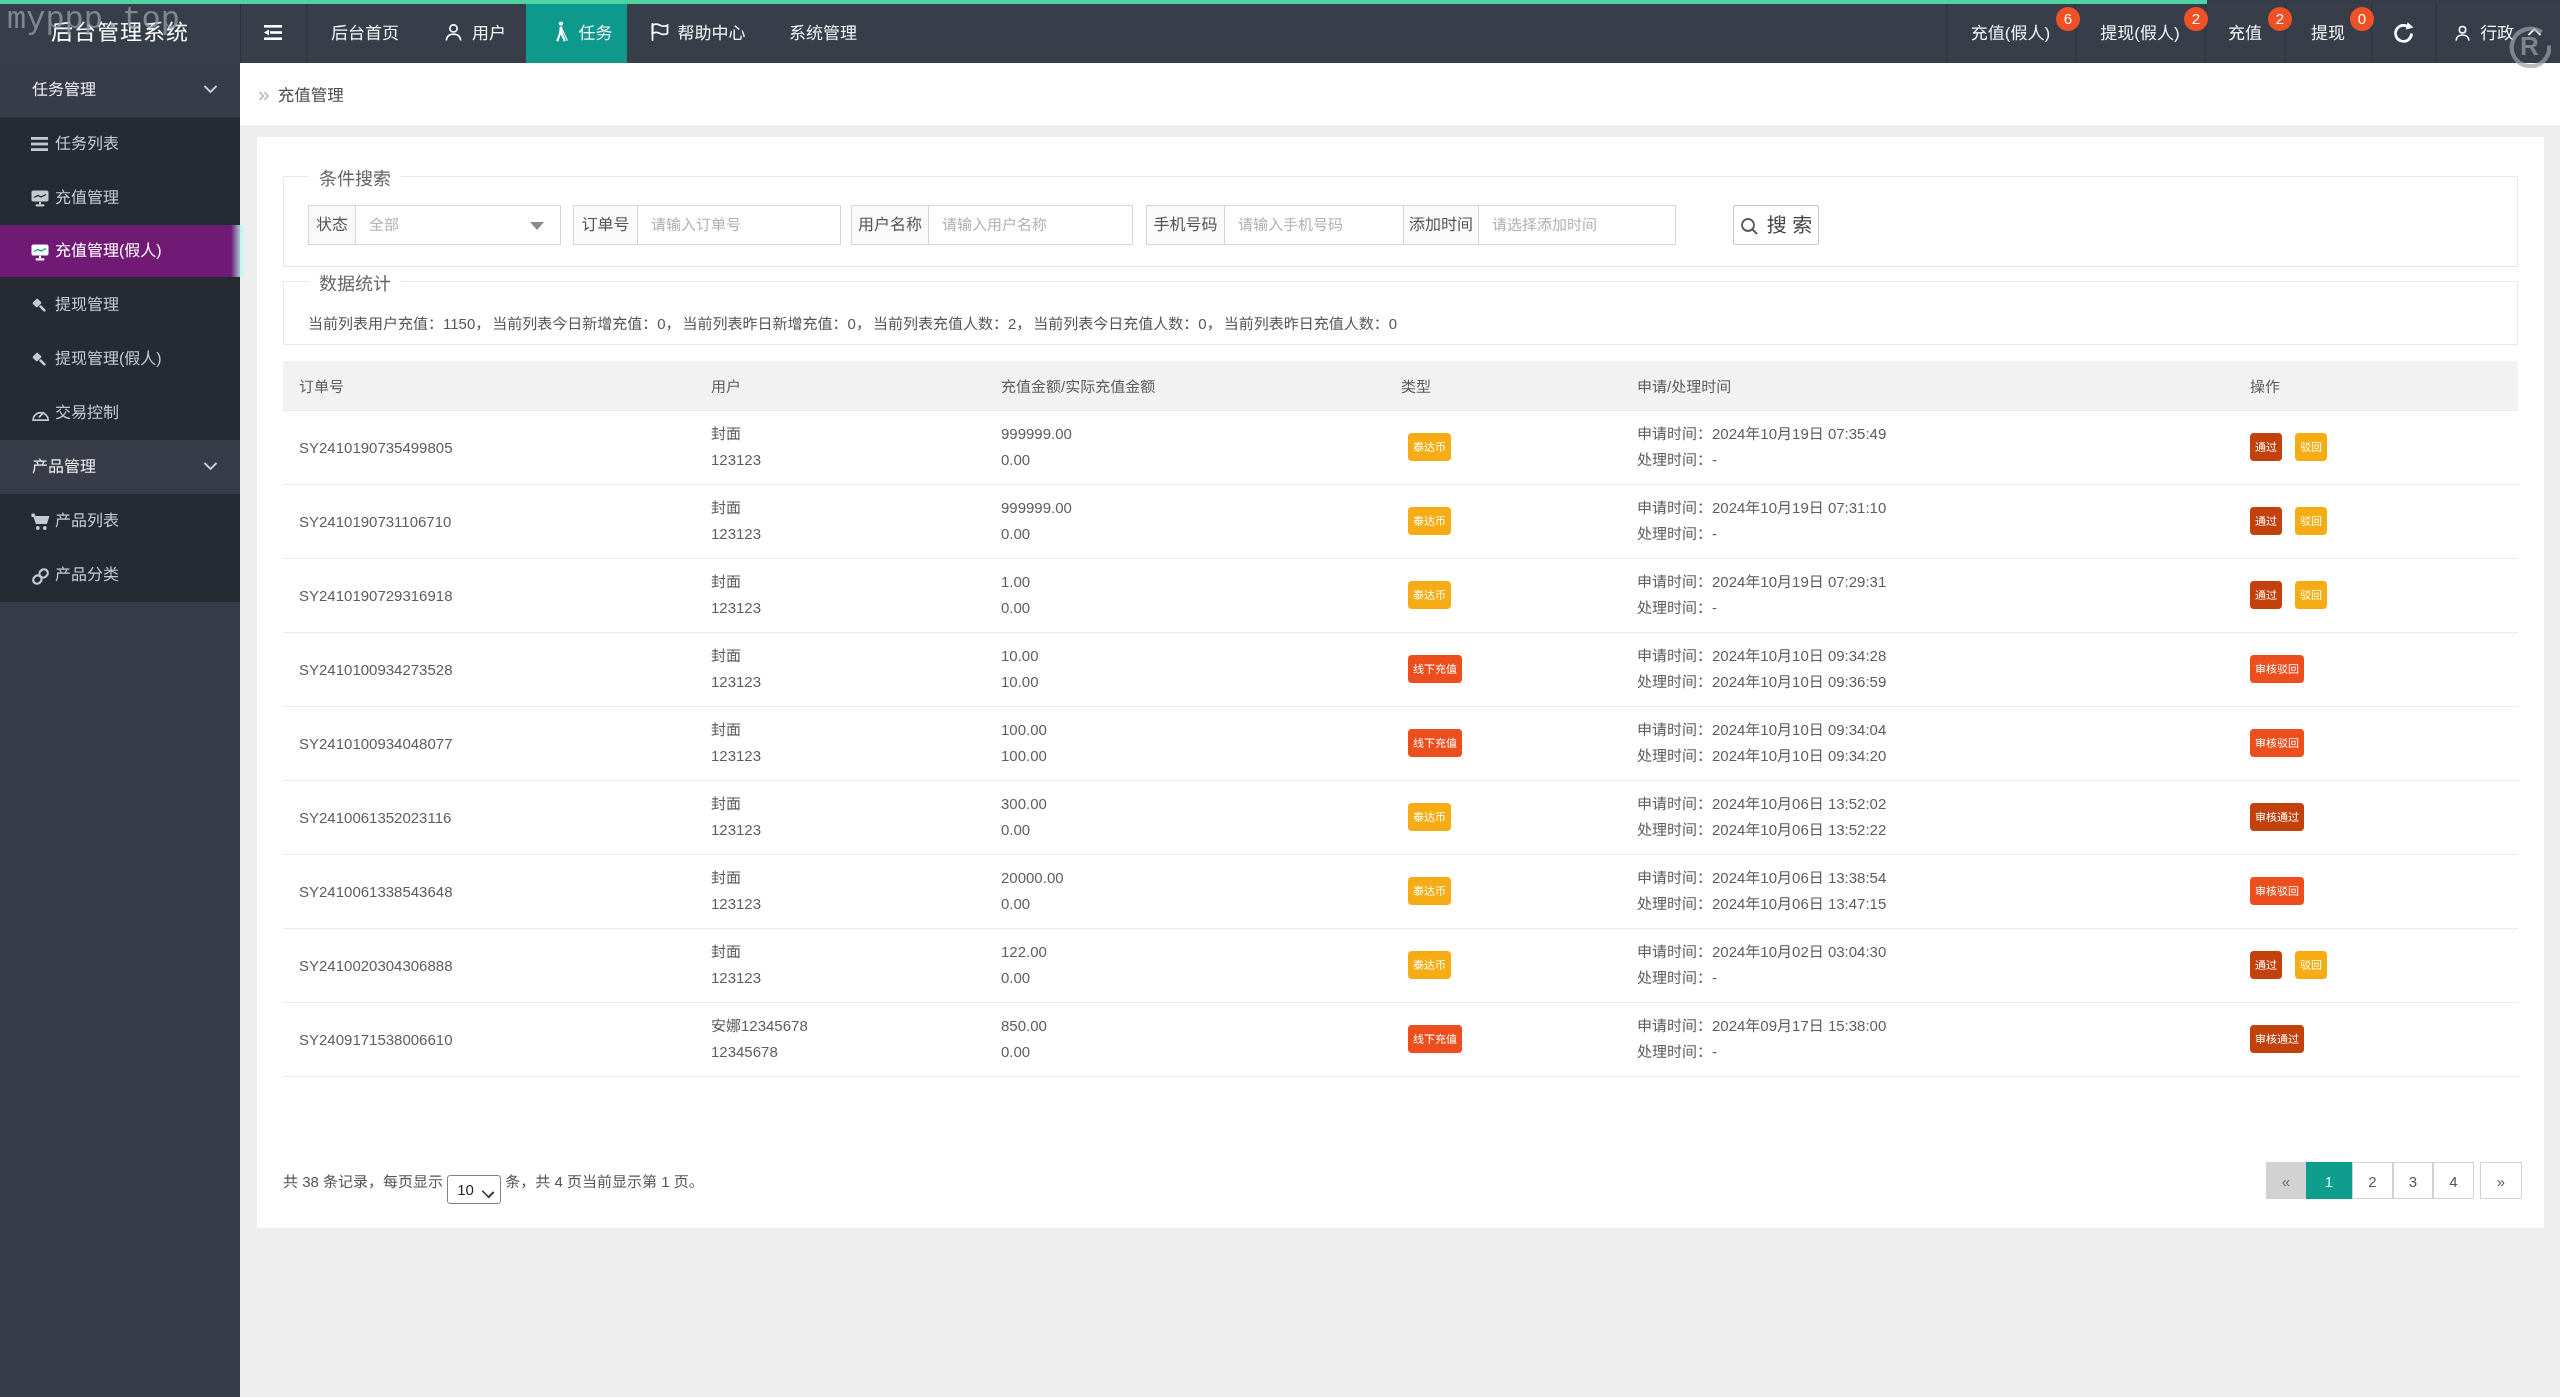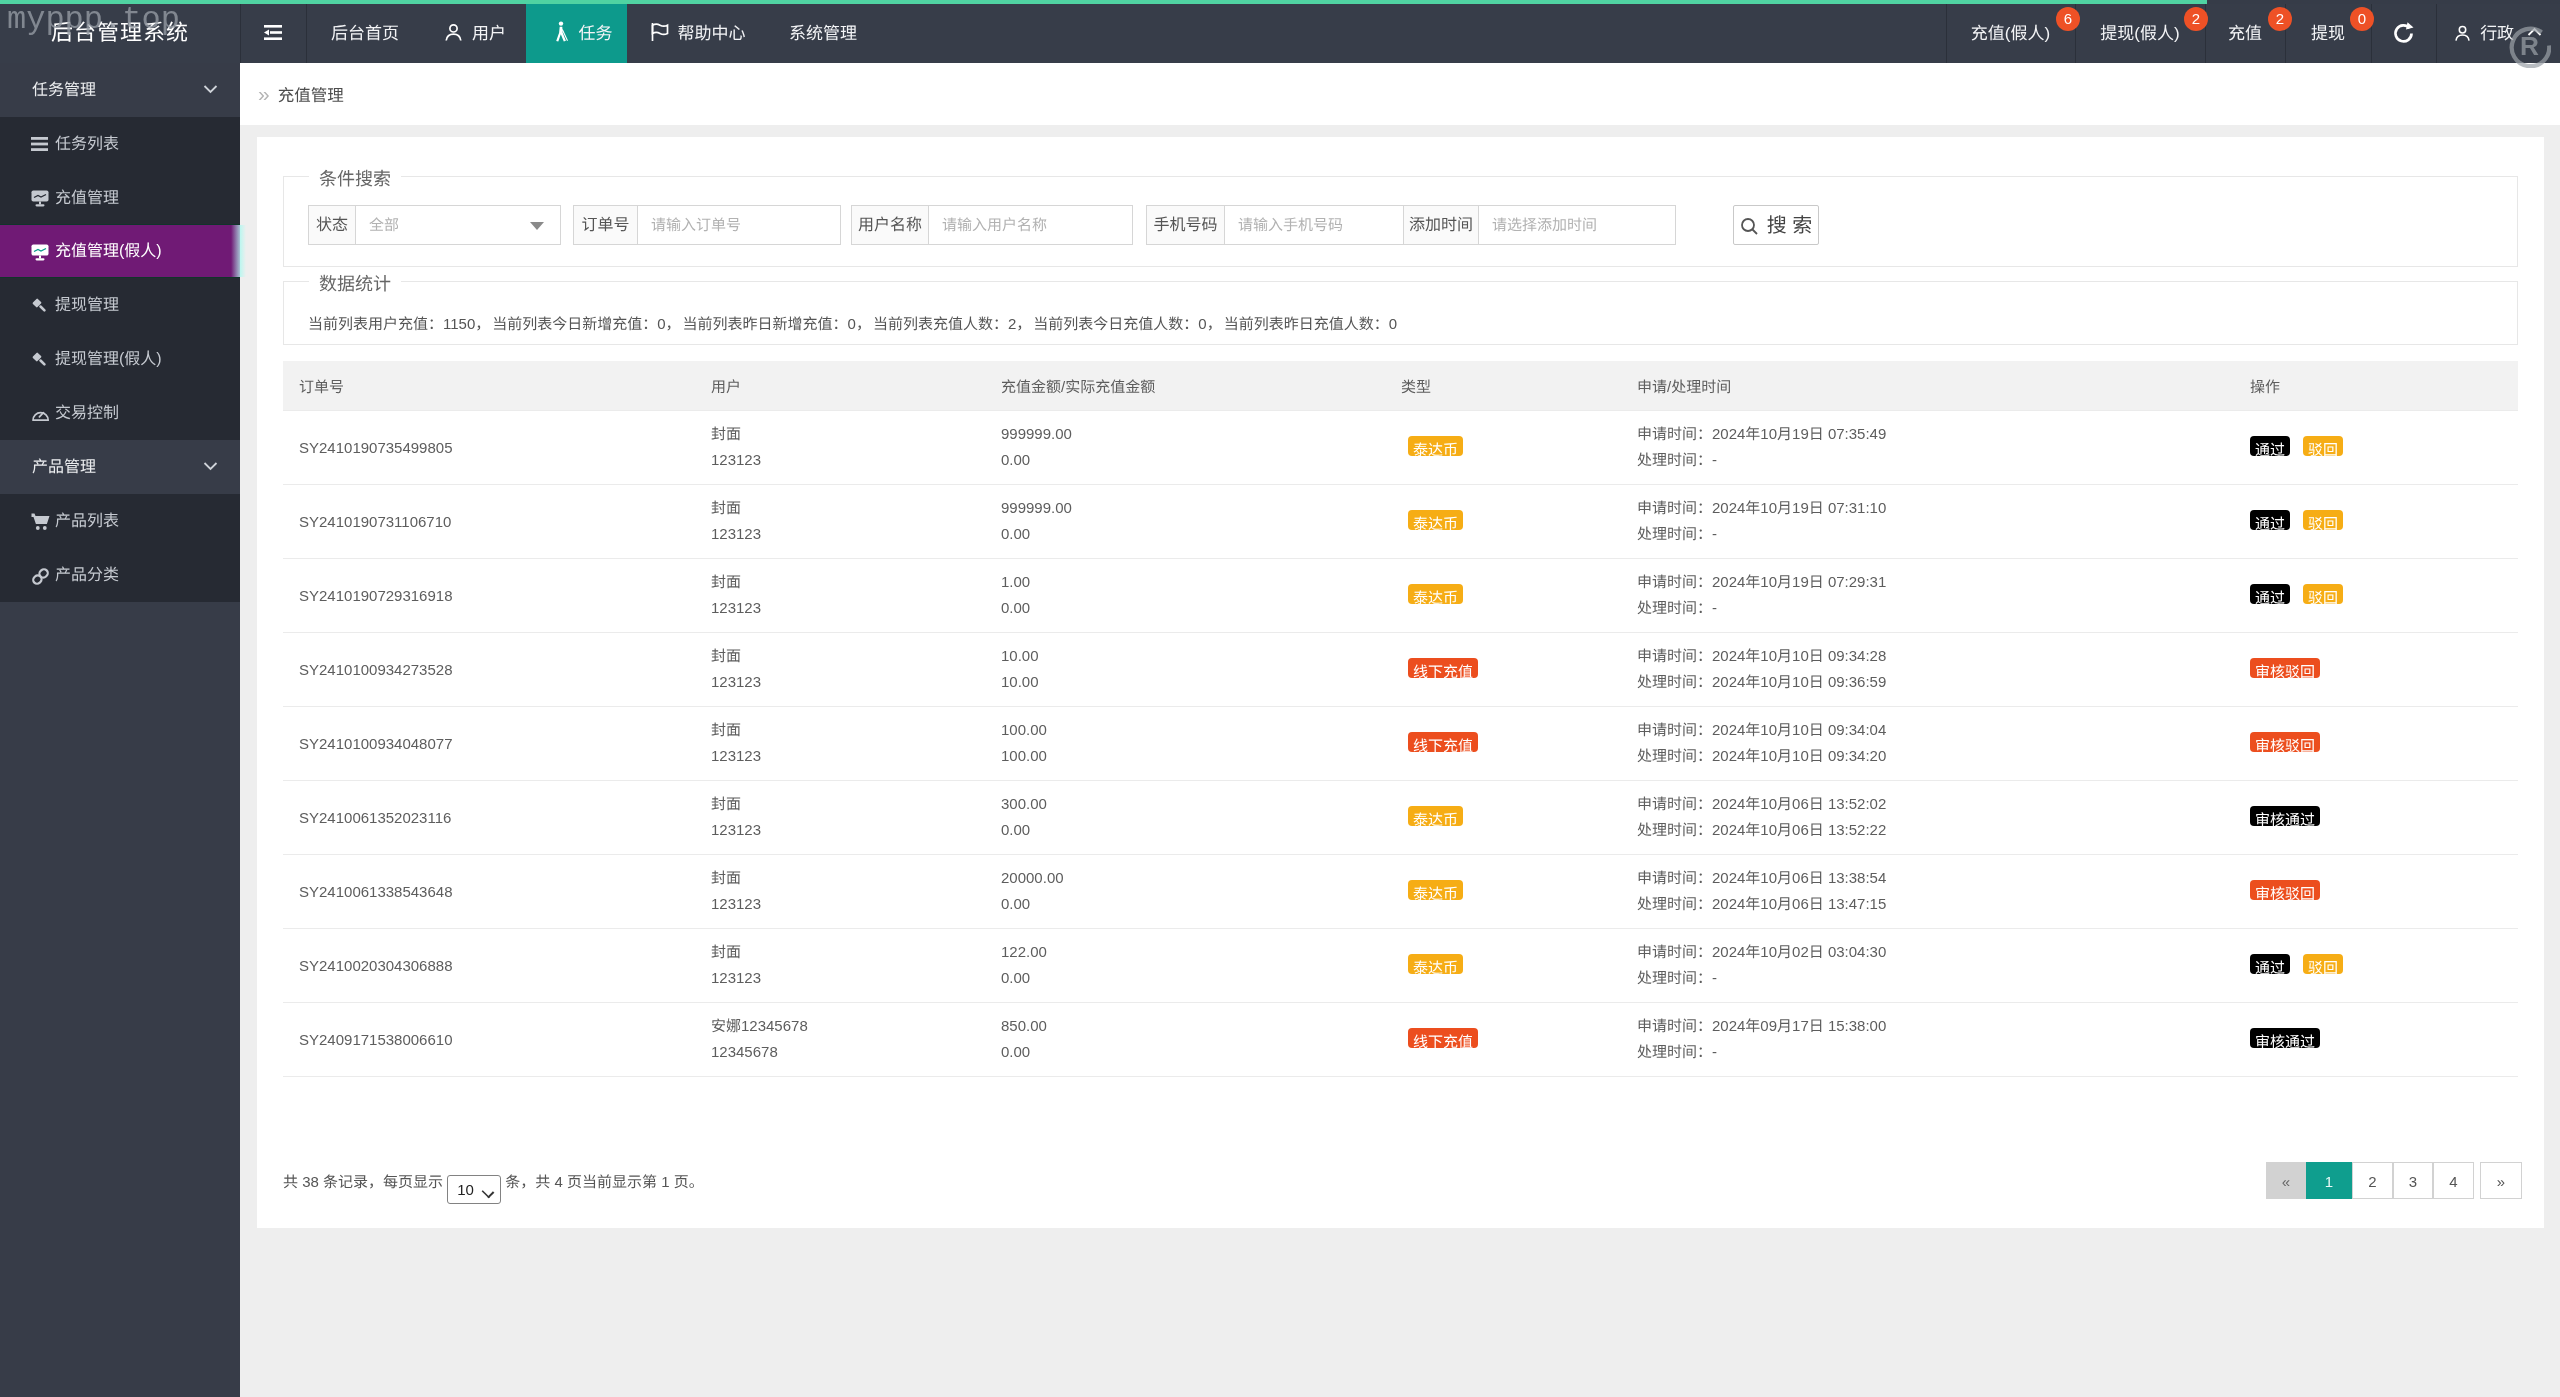--- a/index.html
+++ b/index.html
@@ -55,25 +55,25 @@
   td { height:74px; border-top:1px solid #ebebeb; font-size:15px; color:#5d5d5d; vertical-align:middle; }
   tr.last td { border-bottom:1px solid #ebebeb; }
   .l2 { line-height:26px; }
   .c1 { padding-left:16px; }
   .c2 { padding-left:17px; }
   .c3 { padding-left:16px; }
   .c4 { padding-left:18px; }
   th.c4 { padding-left:11px; }
   .c5 { padding-left:17px; }
   .c6 { padding-left:20px; }
-  .tag { display:inline-block; height:20px; line-height:28px; padding:0 5px; border-radius:4px;
-    color:#fff; font-size:15px; }
+  .tag { display:inline-block; height:28px; line-height:28px; padding:0 5px; border-radius:4px;
+    color:#fff; font-size:11px; }
   .amber { background:#f6ad15; }
   .red   { background:#ec4e1e; }
-  .teal  { background:#000000; }
+  .teal  { background:#c2410c; }
   .tag + .tag { margin-left:13px; }
   
   #pgtext { position:absolute; left:26px; top:1033px; font-size:15px; color:#555; }
   #pgsel { display:inline-block; width:54px; height:29px; border:1px solid #828282; border-radius:3px;
     position:relative; vertical-align:-8px; line-height:27px; padding-left:9px; color:#222; }
   #pgsel:after { content:""; position:absolute; right:7px; top:11px; width:8px; height:8px;
     border-right:2px solid #333; border-bottom:2px solid #333; transform:rotate(45deg) scale(1,0.8); }
   .pbtn { position:absolute; top:1025px; height:37px; line-height:37px; text-align:center; font-size:15px; color:#555;
     background:#fff; border:1px solid #d2d2d2; }
   

